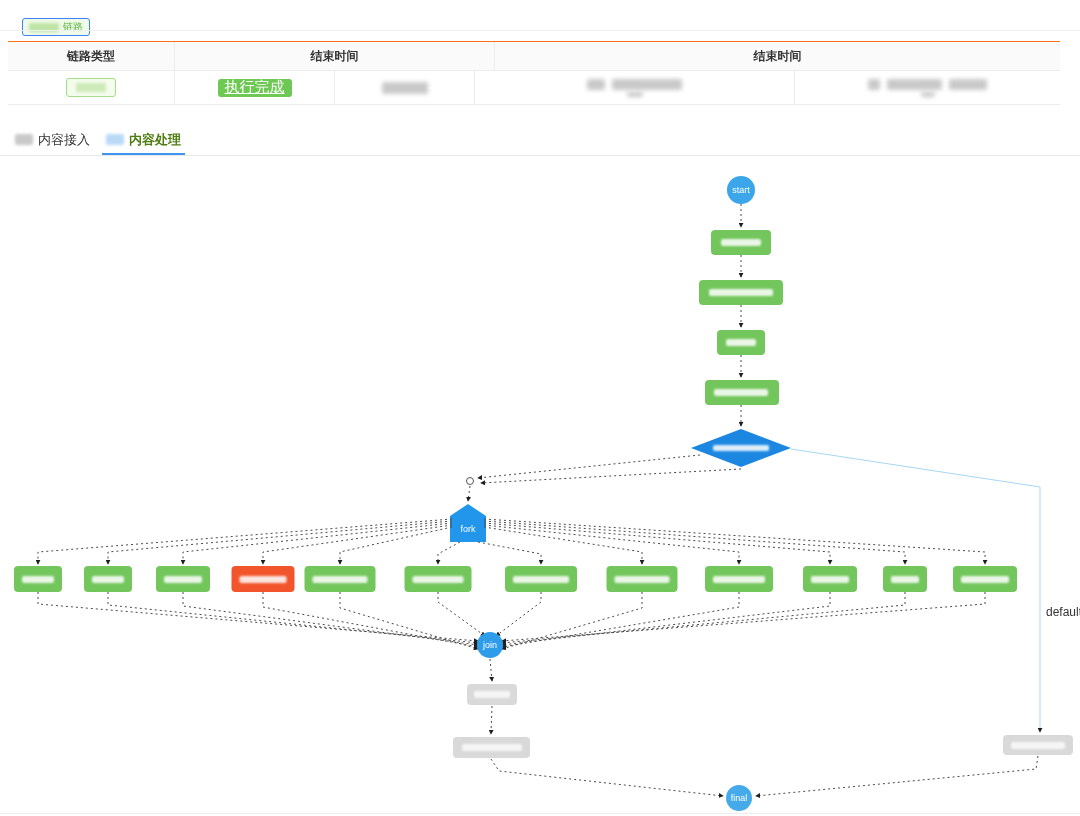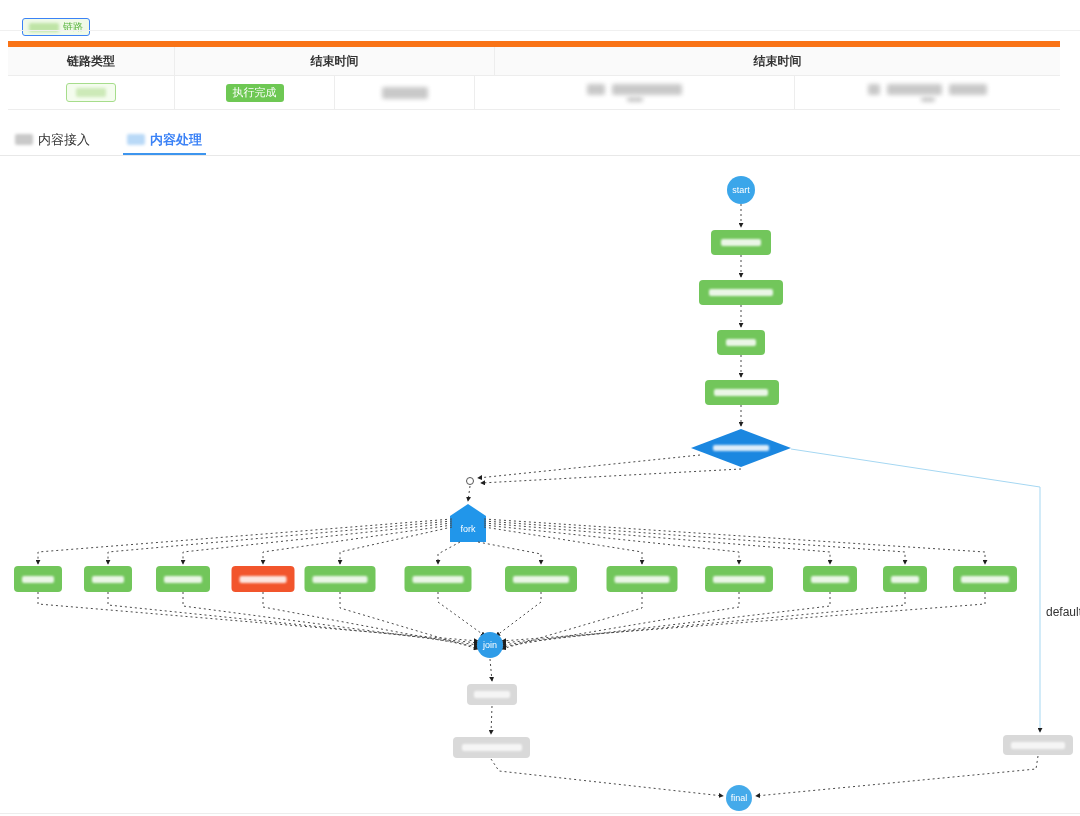--- a/index.html
+++ b/index.html
@@ -7,41 +7,41 @@
        font-family:"Liberation Sans",sans-serif;color:#333;}
   .divider{position:absolute;left:0;right:0;height:1px;background:#f0f0f0;}
 
   
   .top-badge{position:absolute;left:22px;top:3px;height:16px;padding:0 6px;
     background:#f0fae8;border:1px solid #3b82f6;border-radius:3px;
     display:flex;align-items:center;gap:4px;font-size:10px;color:#56b43c;margin-top:15px;}
   .top-badge .bar{width:30px;height:9px;background:#bfe4a6;border-radius:2px;filter:blur(1.5px);}
 
   
-  .info-table{position:absolute;top:41px;left:8px;right:20px;border-top:6px solid #f97316;font-size:12px;}
+  .info-table{position:absolute;top:41px;left:8px;right:20px;border-top:1px solid #f97316;font-size:12px;}
   .t-row{display:flex;}
   .t-row.head{background:#fafafa;height:28px;border-bottom:1px solid #ededed;font-weight:600;}
   .t-row.body{height:33px;border-bottom:1px solid #ededed;background:#fff;}
   .t-cell{display:flex;align-items:center;justify-content:center;border-right:1px solid #ededed;
           box-sizing:border-box;flex-direction:column;gap:2px;}
   .t-cell:last-child{border-right:none;text-align:right;}
   .c1{width:167px;} .c2{width:160px;} .c3{width:140px;} .c4{width:320px;} .c5{flex:1;}
   .badge-type{width:48px;height:17px;border:1px solid #a6dd8b;background:#f4fcee;border-radius:3px;
     display:flex;align-items:center;justify-content:center;}
   .badge-type .bar{width:30px;height:9px;background:#cdeab8;border-radius:2px;filter:blur(1.5px);}
-  .badge-status{height:18px;padding:0 7px;background:#6ec854;color:#fff;font-size:11px;
-    border-radius:3px;display:flex;align-items:center;}
+  .badge-status{height:18px;padding:0 7px;background:#6ec854;color:#fff;font-size:15px;
+    border-radius:3px;display:flex;align-items:center;text-decoration:underline;}
   .rb{background:#c9c9c9;border-radius:2px;filter:blur(2px);display:inline-block;}
   .bar-row{display:flex;align-items:center;gap:7px;}
 
   
   .tabs{position:absolute;top:124px;left:0;right:0;height:31px;border-bottom:1px solid #e8e8e8;
-    display:flex;align-items:stretch;padding-left:15px;gap:37px;font-size:13px;}
+    display:flex;align-items:stretch;padding-left:15px;gap:16px;font-size:13px;}
   .tab{display:flex;align-items:center;gap:5px;color:#333;position:relative;cursor:pointer;}
-  .tab.active{color:#3b82f6;font-weight:700;}
+  .tab.active{color:#4d7c0f;font-weight:700;}
   .tab.active::after{content:"";position:absolute;left:-4px;right:-4px;bottom:0;height:2px;background:#3d95ee;}
   .tab .pre{width:18px;height:11px;border-radius:2px;filter:blur(1.5px);}
   .tab .pre.gray{background:#c9c9c9;} .tab .pre.blue{background:#b9d9f7;}
 
   
   .flow{position:absolute;top:156px;left:0;}
   svg text{font-family:"Liberation Sans",sans-serif;}
   .e{fill:none;stroke:#4a4a4a;stroke-width:1;stroke-dasharray:2 3;marker-end:url(#arw);}
   .blue-e{fill:none;stroke:#a5d7f2;stroke-width:1;marker-end:url(#arw);}
   .nodebar{fill:#fff;opacity:.85;filter:url(#blr);}

